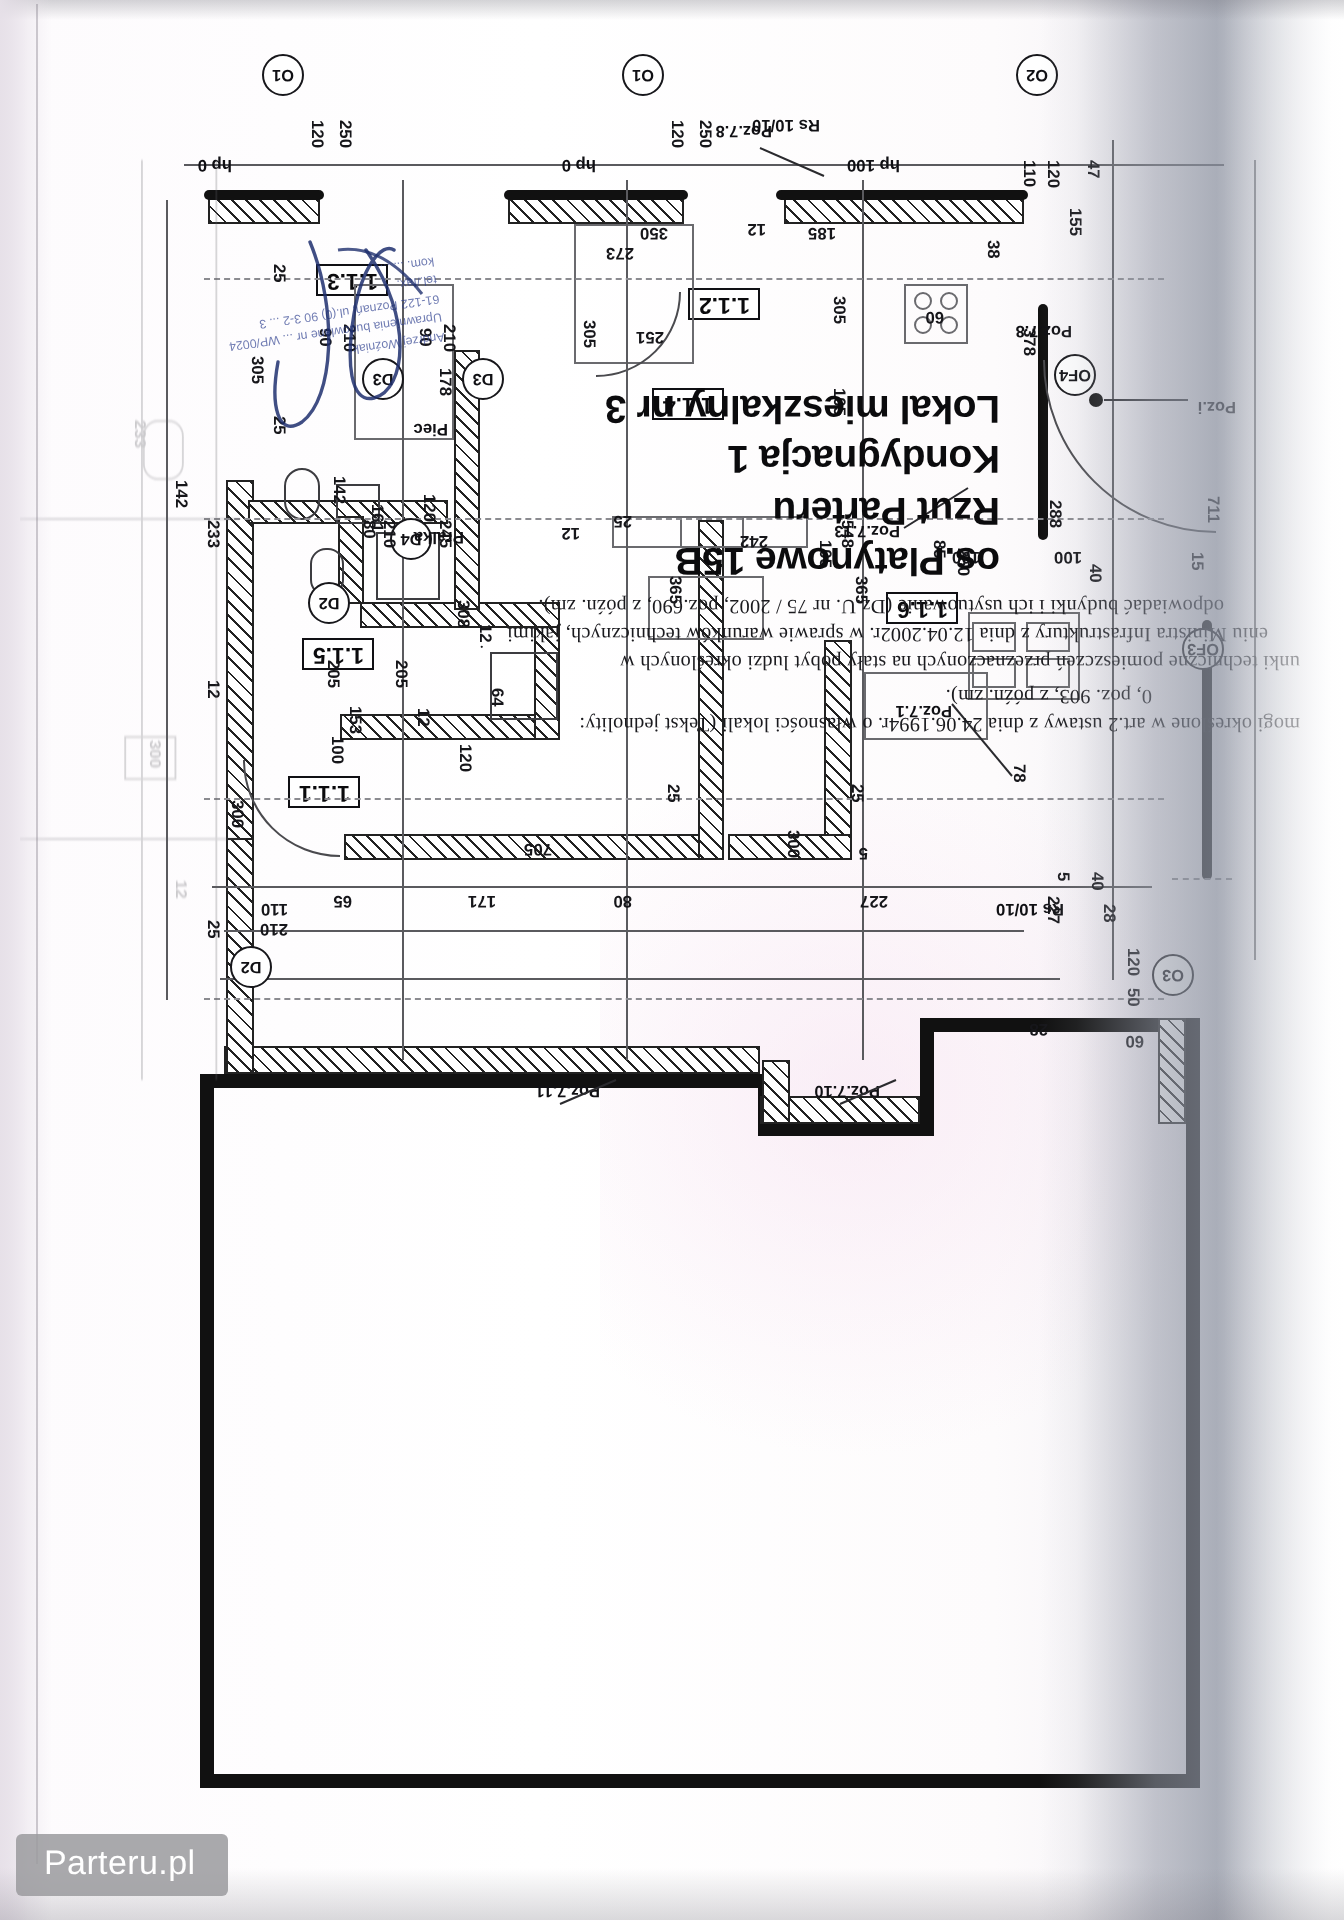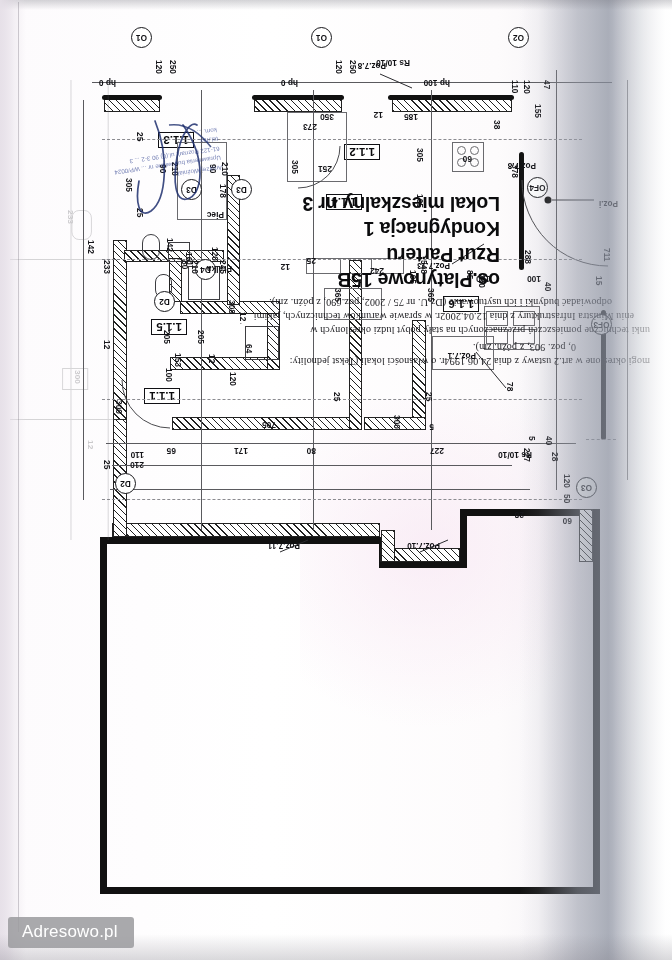--- a/index.html
+++ b/index.html
@@ -433,15 +433,15 @@
 
   </div>
 
   <div class="scan-curl"></div>
   <div class="scan-curl2"></div>
   <div class="top-shadow"></div>
   <div class="left-edge"></div>
   <div class="left-edge-line"></div>
   <div class="bottom-shadow"></div>
 
-  <div class="watermark">Adresowo.pl</div>
+  <div class="watermark">Parteru.pl</div>
 
 </div>
 
 </body></html>

